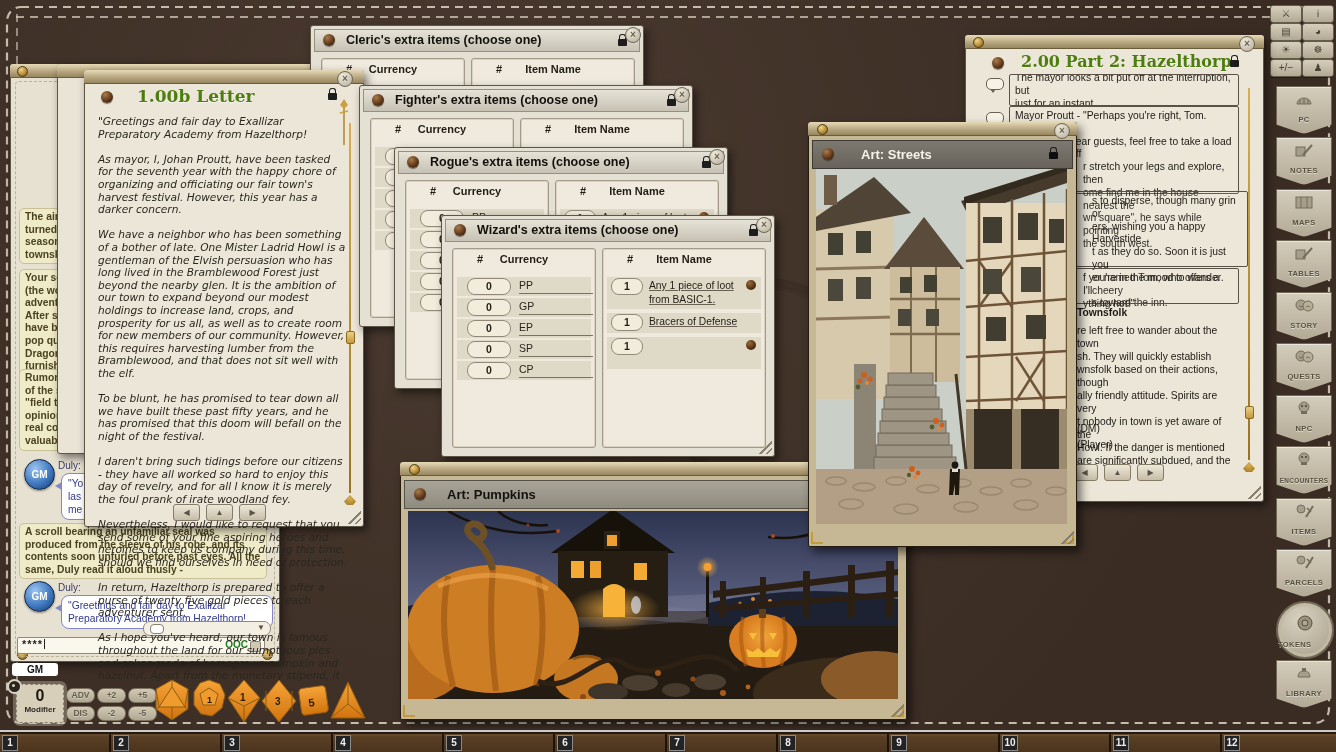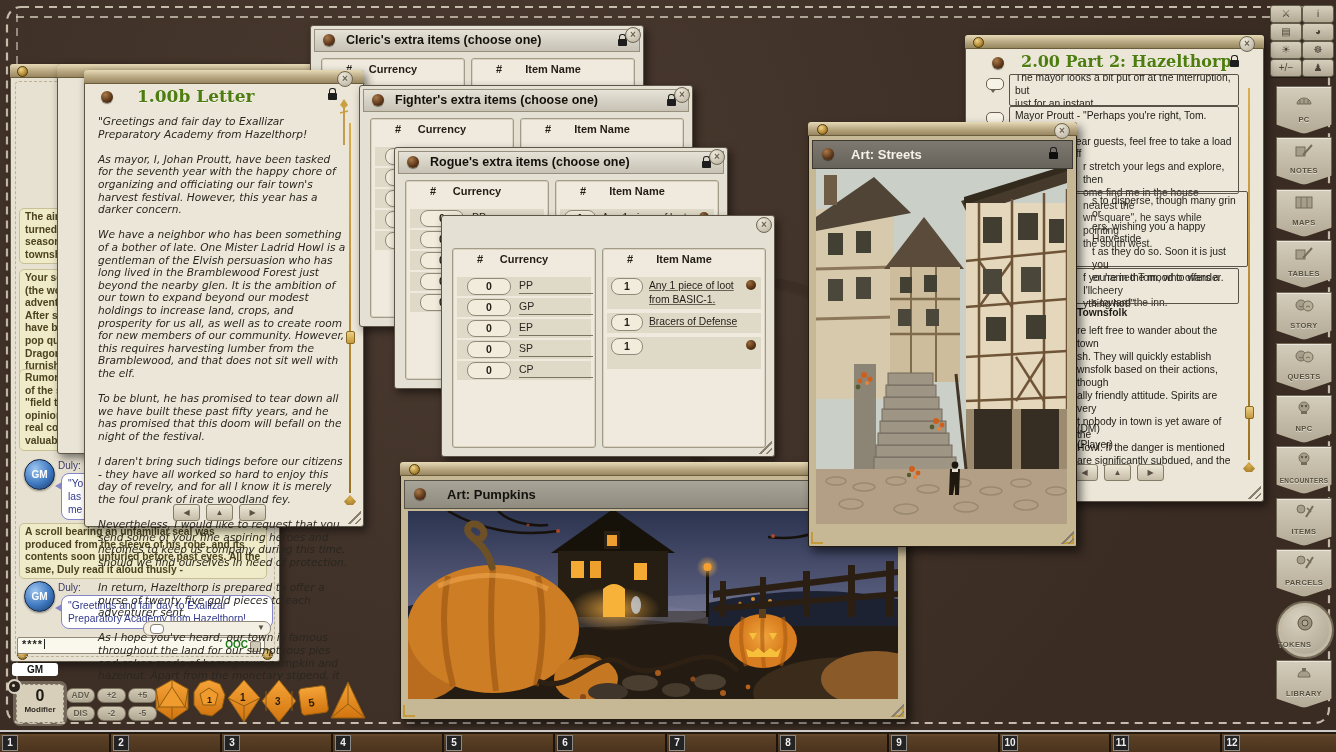--- a/index.html
+++ b/index.html
@@ -362,20 +362,25 @@
       </div>
     <div class="irow" style="top:28px;height:34px">
       <span class="iqty">1</span>
       <span class="iname">Any 1 piece of loot from BASIC-1.</span>
       <span class="dotlink"></span>
     </div>
   </div>
 </div>
 
 <div class="win" style="left:441px;top:215px;width:332px;height:240px;z-index:7;background:#e4e0d3">
+  <div class="ititle">
+    <span class="knob" style="left:8px;top:4px"></span>
+    <span class="ititle-text">Wizard's extra items (choose one)</span>
+    <span class="lock" style="right:12px;top:9px"></span>
+  </div>
   <span class="closex" style="right:2px;top:1px">×</span>
   <div class="colbox" style="left:10px;width:142px">
     <div class="colhead">
         <span class="colnum">#</span>
         <span class="collabel">Currency</span>
       </div>
     <div class="crow" style="top:28px">
         <span class="qty">0</span>
         <span class="clabel">PP</span>
       </div>
@@ -565,21 +570,21 @@
   <span class="corner" style="right:2px;bottom:2px;border-left:none;border-top:none"></span>
   <div class="grip"></div>
 </div>
 
 <div class="artwin" style="left:808px;top:122px;width:267px;height:423px;z-index:10">
   <div class="rod"></div>
   <span class="rivet" style="left:8px;top:1px"></span>
   <span class="closex" style="right:6px;top:0px">×</span>
   <div class="artbar" style="top:17px;background:linear-gradient(#7d7970,#67635a);border:1px solid #3c3a33">
     <span class="knob" style="left:9px;top:7px"></span>
-    <span class="t" style="left:38px;color:#f4f2ea">Art: Streets</span>
+    <span class="t" style="left:48px;color:#f4f2ea">Art: Streets</span>
     <span class="lock" style="right:14px;top:11px;background:#0e0e0e"></span>
   </div>
   <svg style="position:absolute;left:7px;top:46px" width="251" height="355" viewBox="0 0 251 355">
     <rect width="251" height="355" fill="#cbd4d0"></rect>
     <rect x="0" y="40" width="78" height="190" fill="#d9cdb2"></rect>
     <polygon points="0,48 58,8 95,44 0,62" fill="#4a4136"></polygon>
     <rect x="8" y="6" width="13" height="30" fill="#6b5a48"></rect>
     <rect x="12" y="64" width="15" height="22" fill="#3c3b33"></rect>
       <rect x="40" y="62" width="15" height="22" fill="#3c3b33"></rect>
     <rect x="12" y="110" width="15" height="22" fill="#45443a"></rect>

